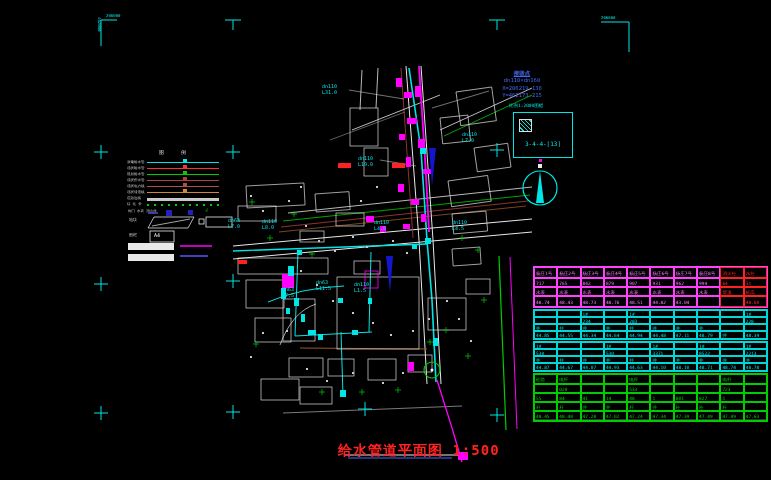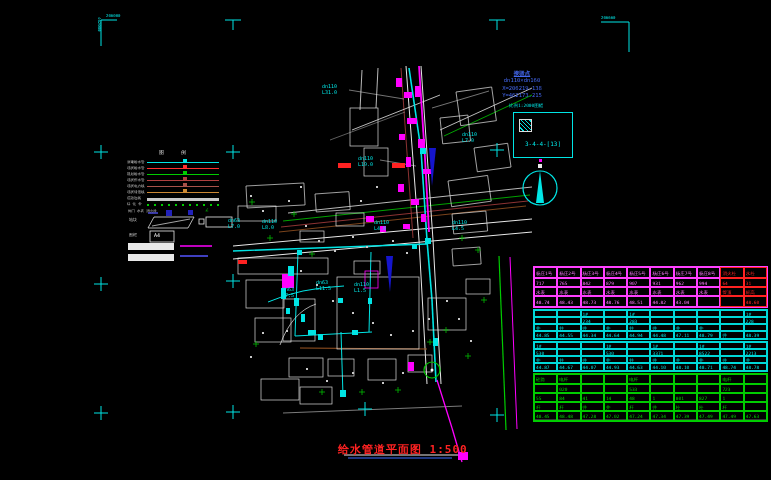--- a/index.html
+++ b/index.html
@@ -24,21 +24,21 @@
   
   #connection-note{position:absolute;left:484px;top:70px;width:76px;color:#4468f0;font-size:5.5px;line-height:1.35;text-align:center;}
   #connection-note .t{font-weight:bold;text-decoration:underline;}
   
   #data-table{position:absolute;left:533px;top:266px;width:235px;}
   .tbl-section{border-style:solid;border-width:1px;box-sizing:border-box;margin-bottom:1px;}
   .tbl-row{display:flex;}
   .tbl-cell{flex:0 0 23.3px;box-sizing:border-box;font-size:4.5px;overflow:hidden;white-space:nowrap;padding-left:1px;}
   
   #drawing-title{position:absolute;left:338px;top:442px;width:126px;text-align:center;color:#ff2222;
-     font-size:11px;font-weight:bold;letter-spacing:1px;white-space:nowrap;}
+     font-size:14px;font-weight:bold;letter-spacing:1px;white-space:nowrap;}
 </style>
 </head>
 <body>
 
 <div id="stage">
 
   <svg id="cad-svg" width="771" height="480">
       <line x1="233" y1="246" x2="532" y2="219" stroke="#e8e8e8" stroke-width="1"></line>
       <line x1="233" y1="259" x2="532" y2="232" stroke="#e8e8e8" stroke-width="1"></line>
       <line x1="288" y1="213" x2="532" y2="187" stroke="#e8e8e8" stroke-width="0.8"></line>

